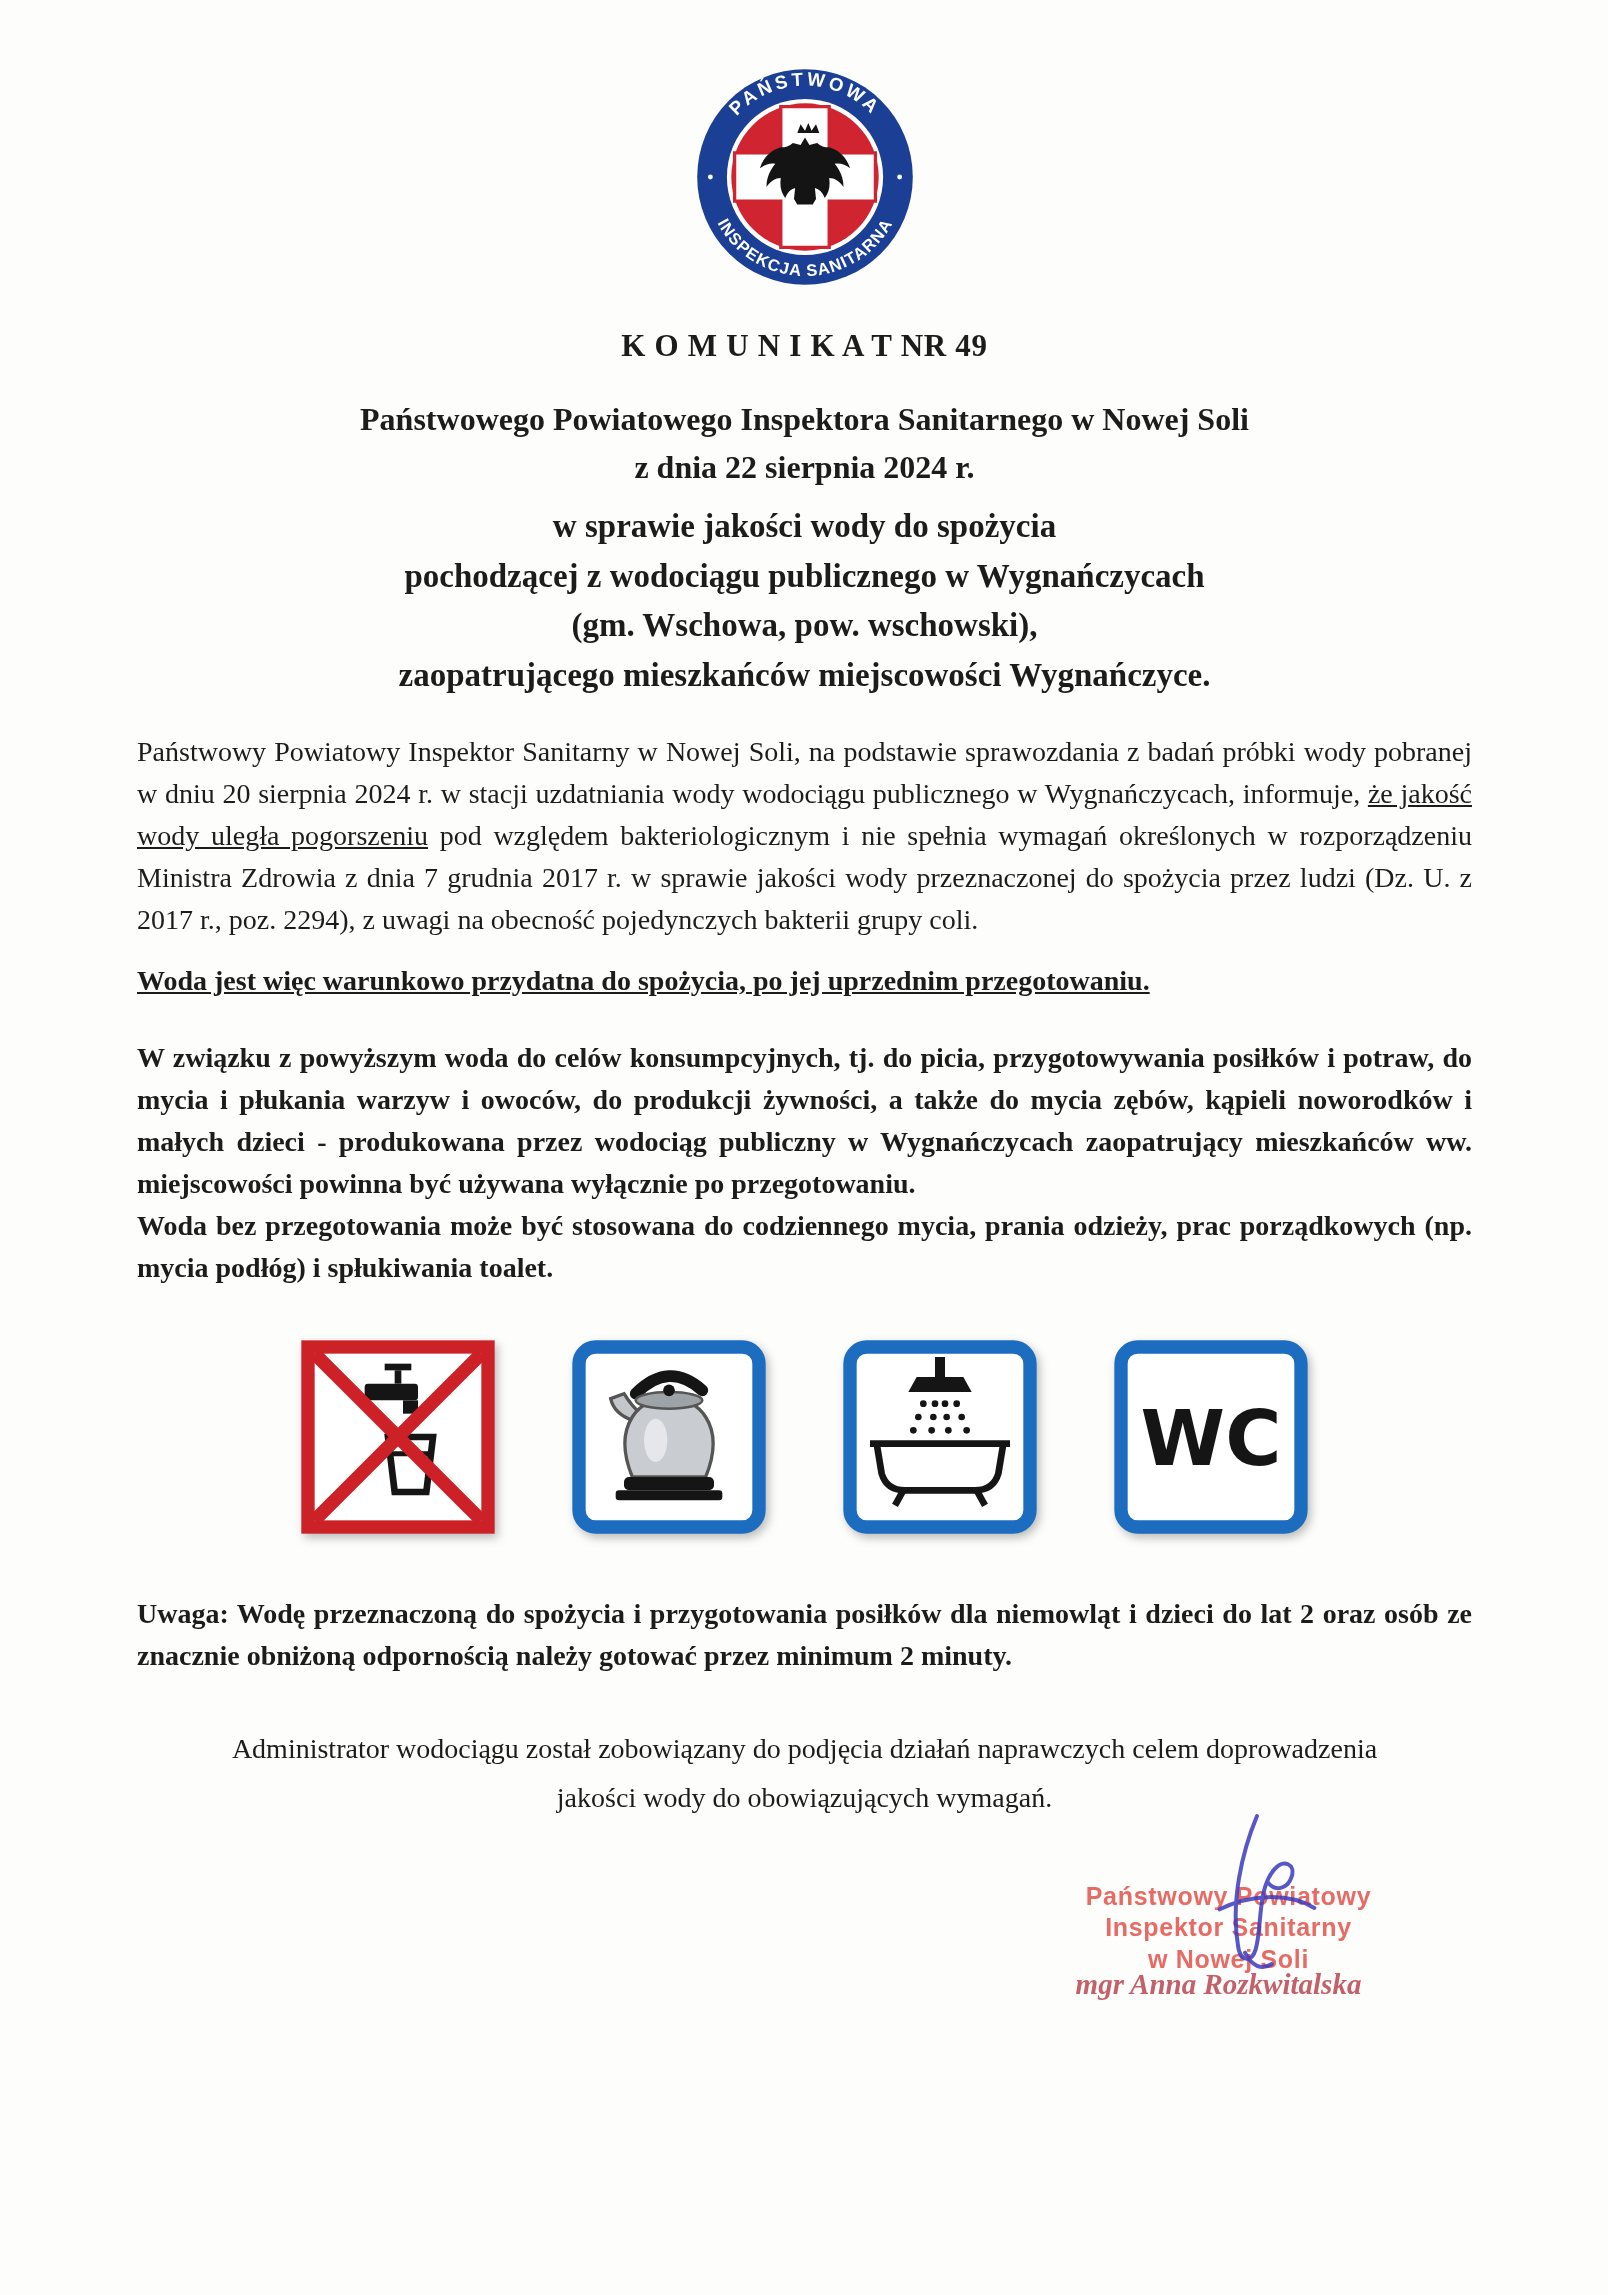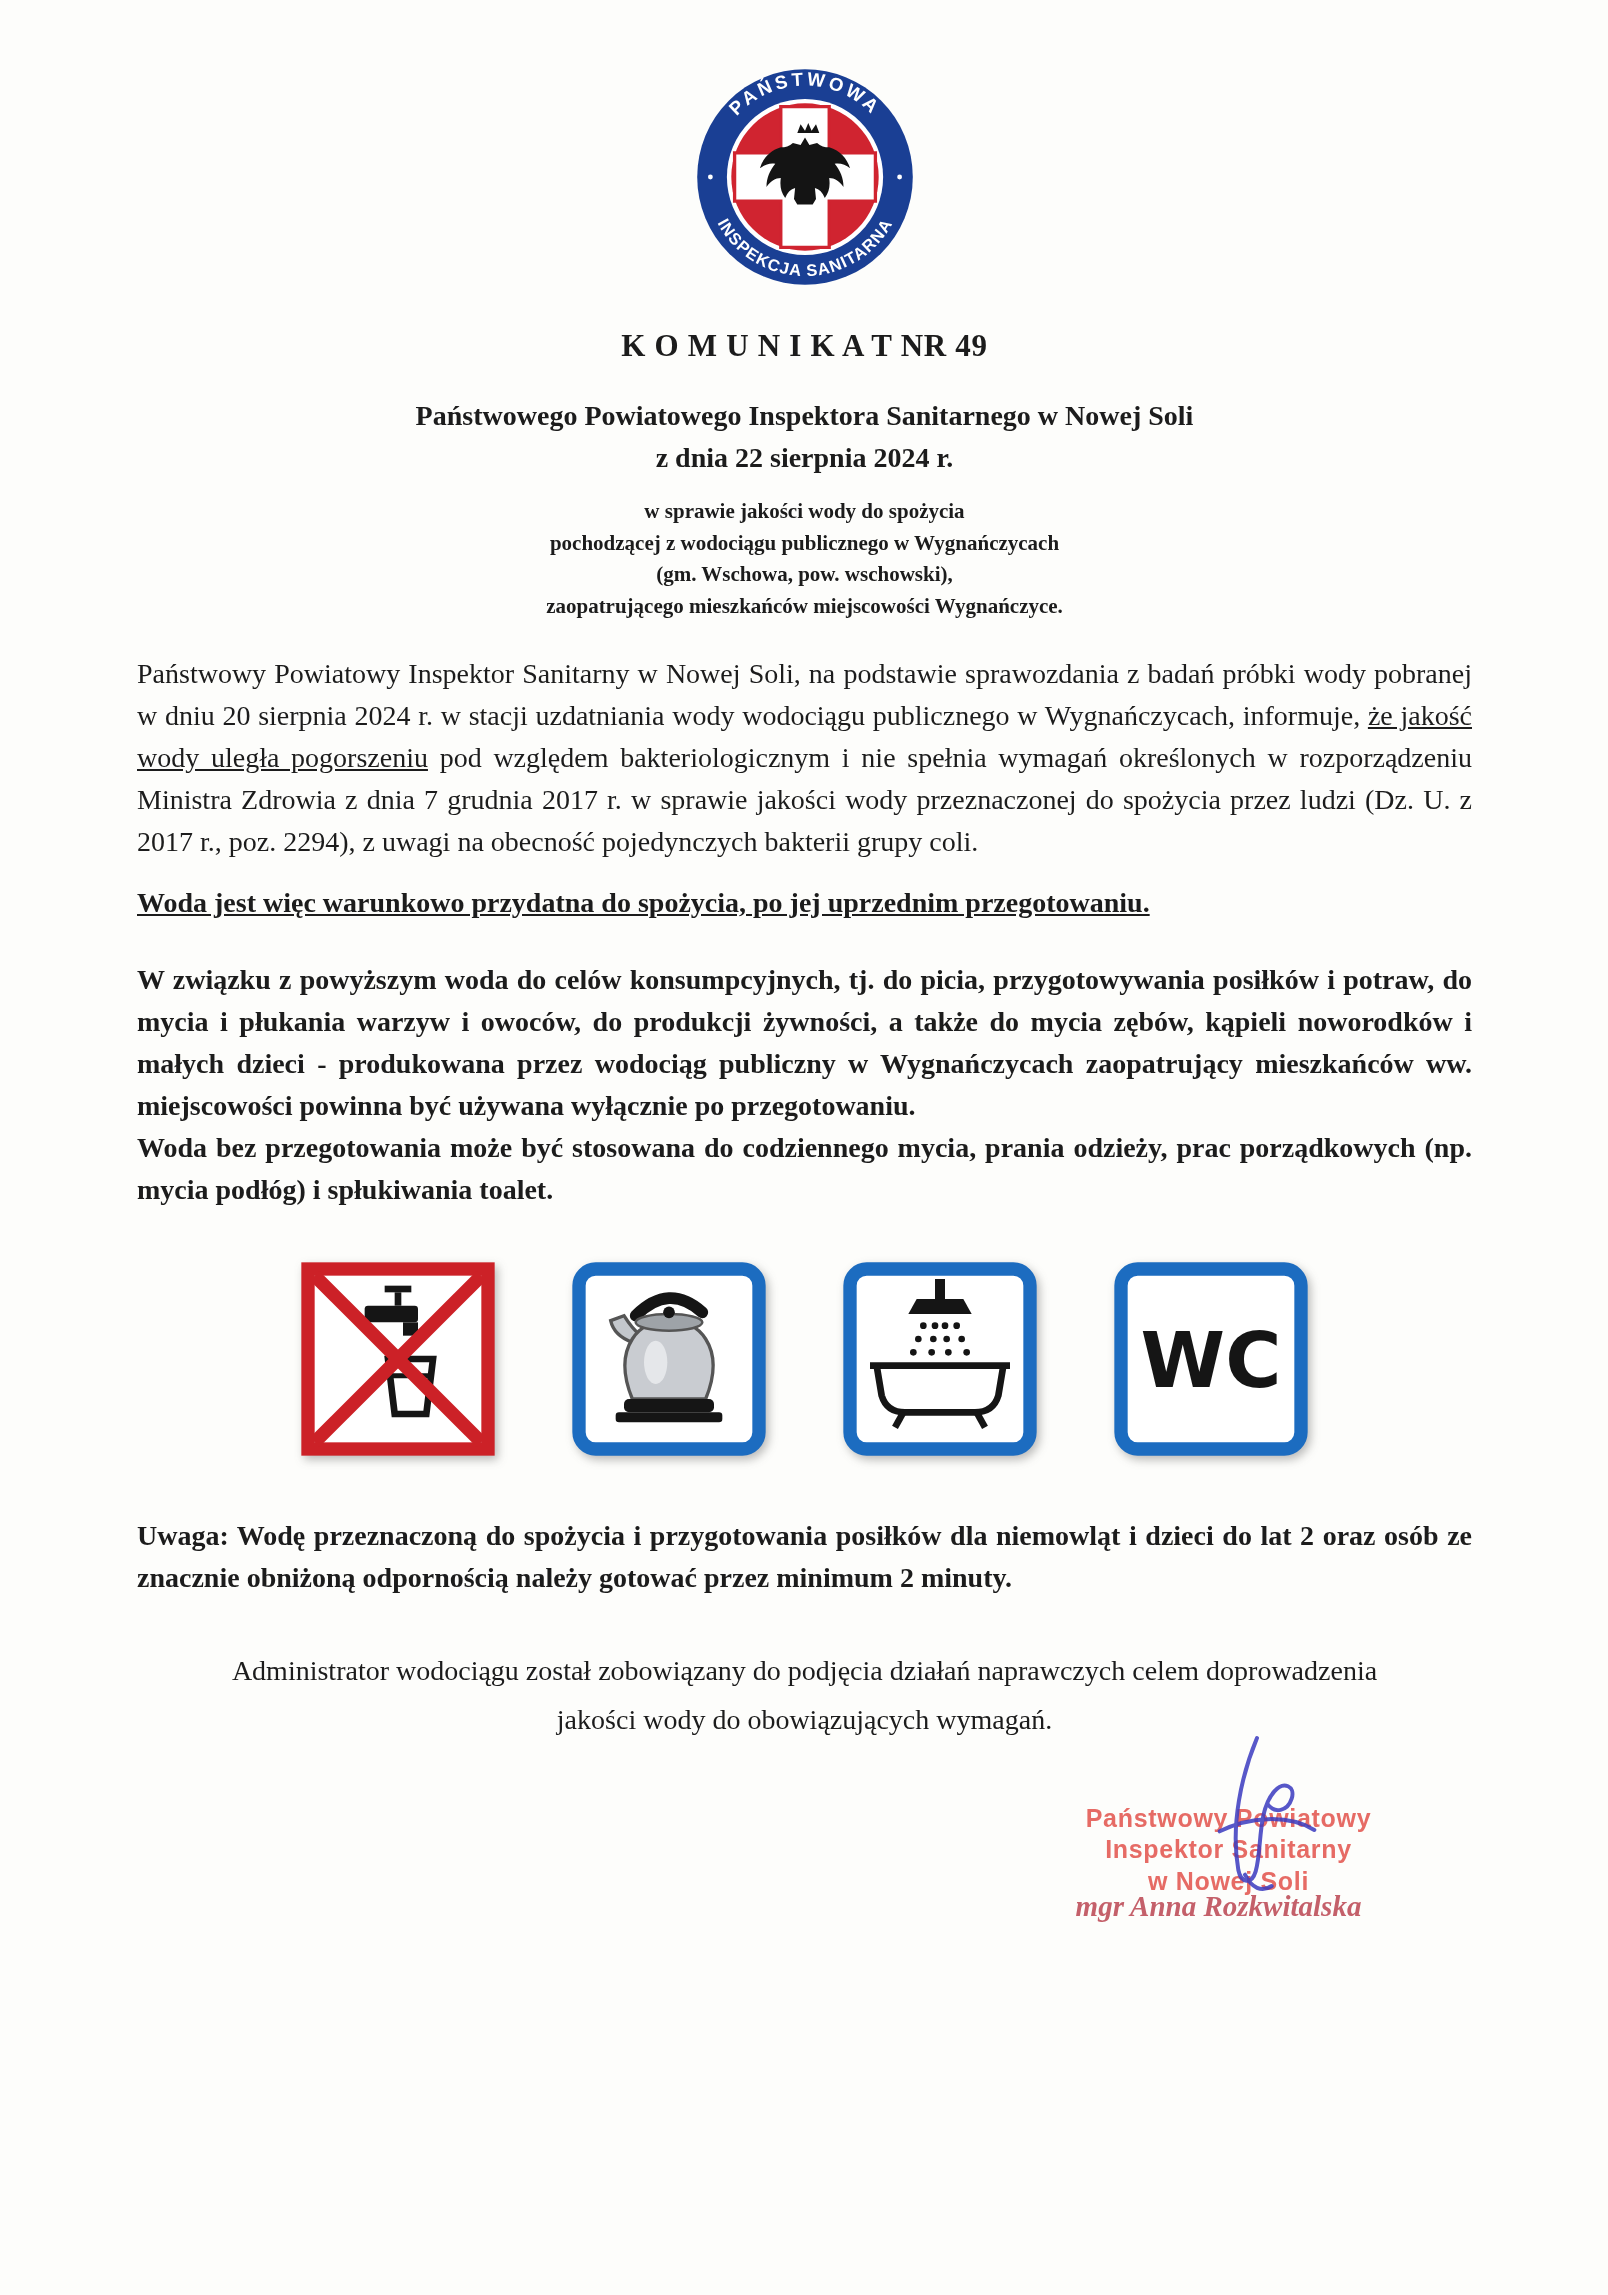--- a/index.html
+++ b/index.html
@@ -17,22 +17,22 @@
 
   
   .logo-wrap { display:flex; justify-content:center; padding-top:67px; }
   .logo-wrap svg { width:220px; height:220px; }
 
   
   .doc-title {
     margin-top:41px; text-align:center;
     font-size:31px; font-weight:bold; letter-spacing:0.7px;
   }
-  .subtitle { margin-top:31px; text-align:center; font-weight:bold; font-size:28px; line-height:1.5; }
-  .subject  { margin-top:17px; text-align:center; font-weight:bold; font-size:21px; line-height:1.5; }
+  .subtitle { margin-top:31px; text-align:center; font-weight:bold; font-size:32px; line-height:1.5; }
+  .subject  { margin-top:11px; text-align:center; font-weight:bold; font-size:33px; line-height:1.5; }
 
   
   .para { font-size:28px; line-height:1.5; }
   .justify { text-align:justify; }
   .bold { font-weight:bold; }
   .center { text-align:center; }
   .uline { text-decoration:underline; }
 
   .para-findings { margin-top:31px; }
   .conclusion { margin-top:19px; font-weight:bold; text-decoration:underline; }

